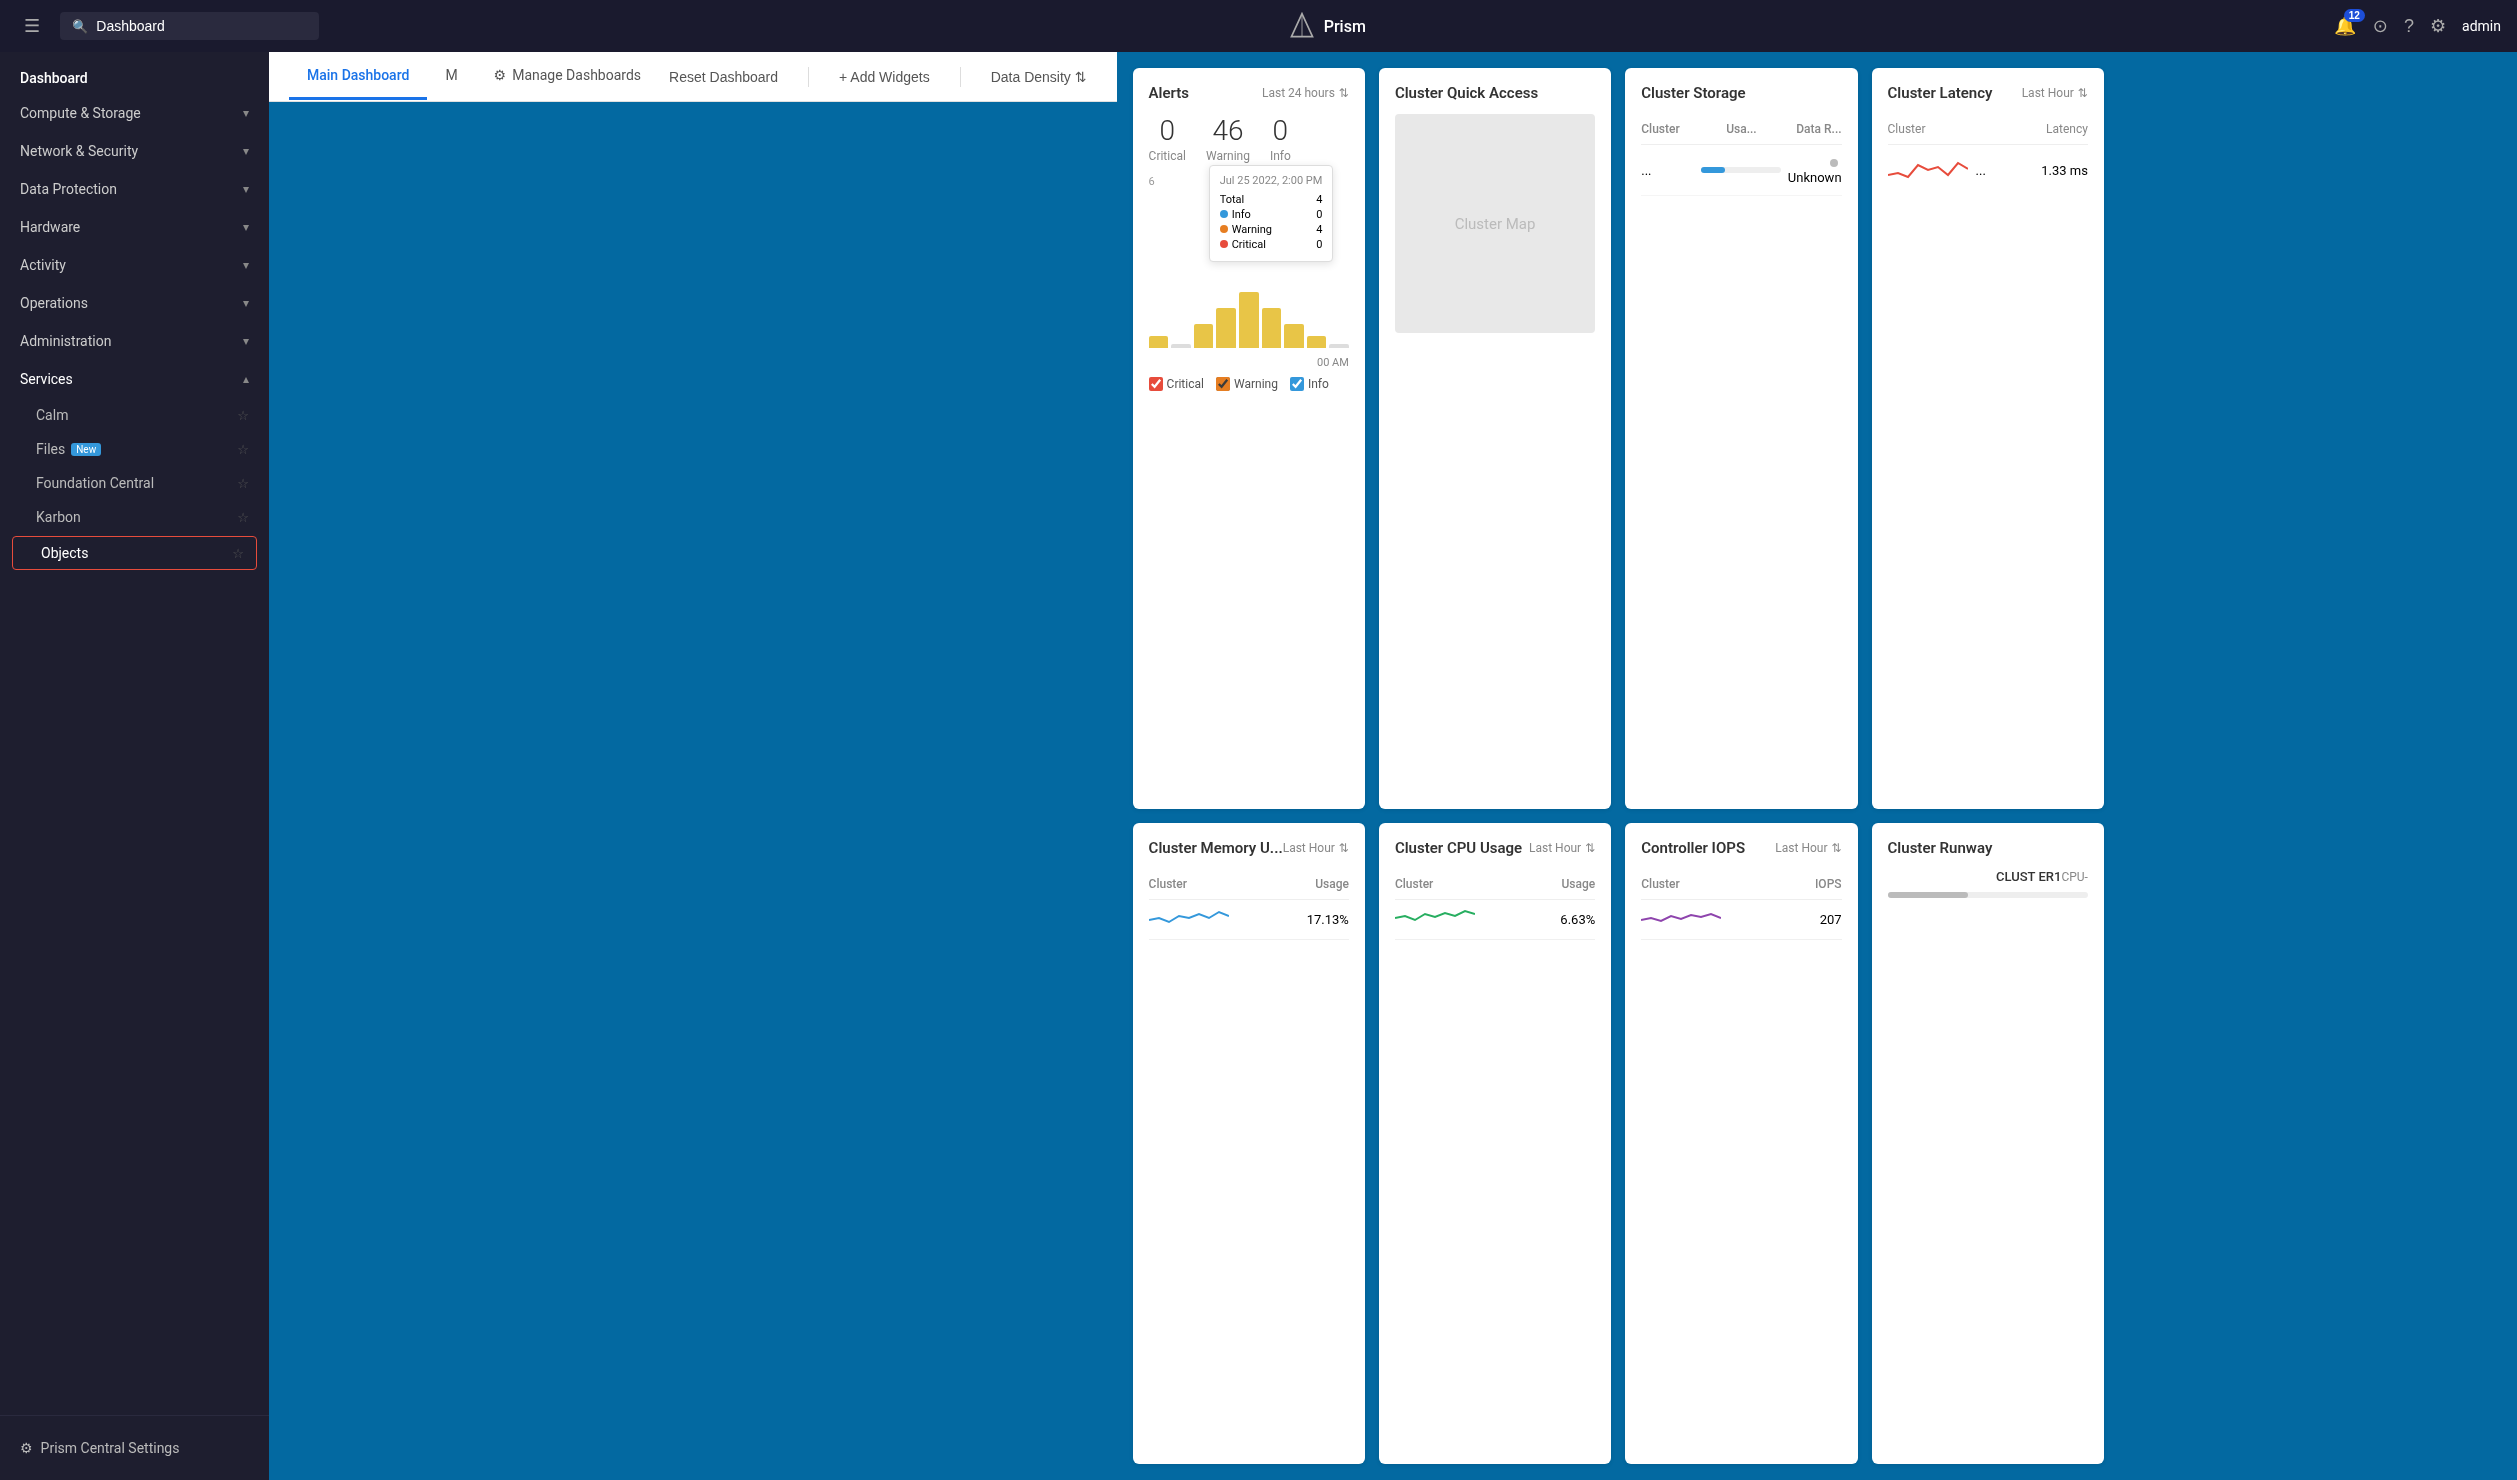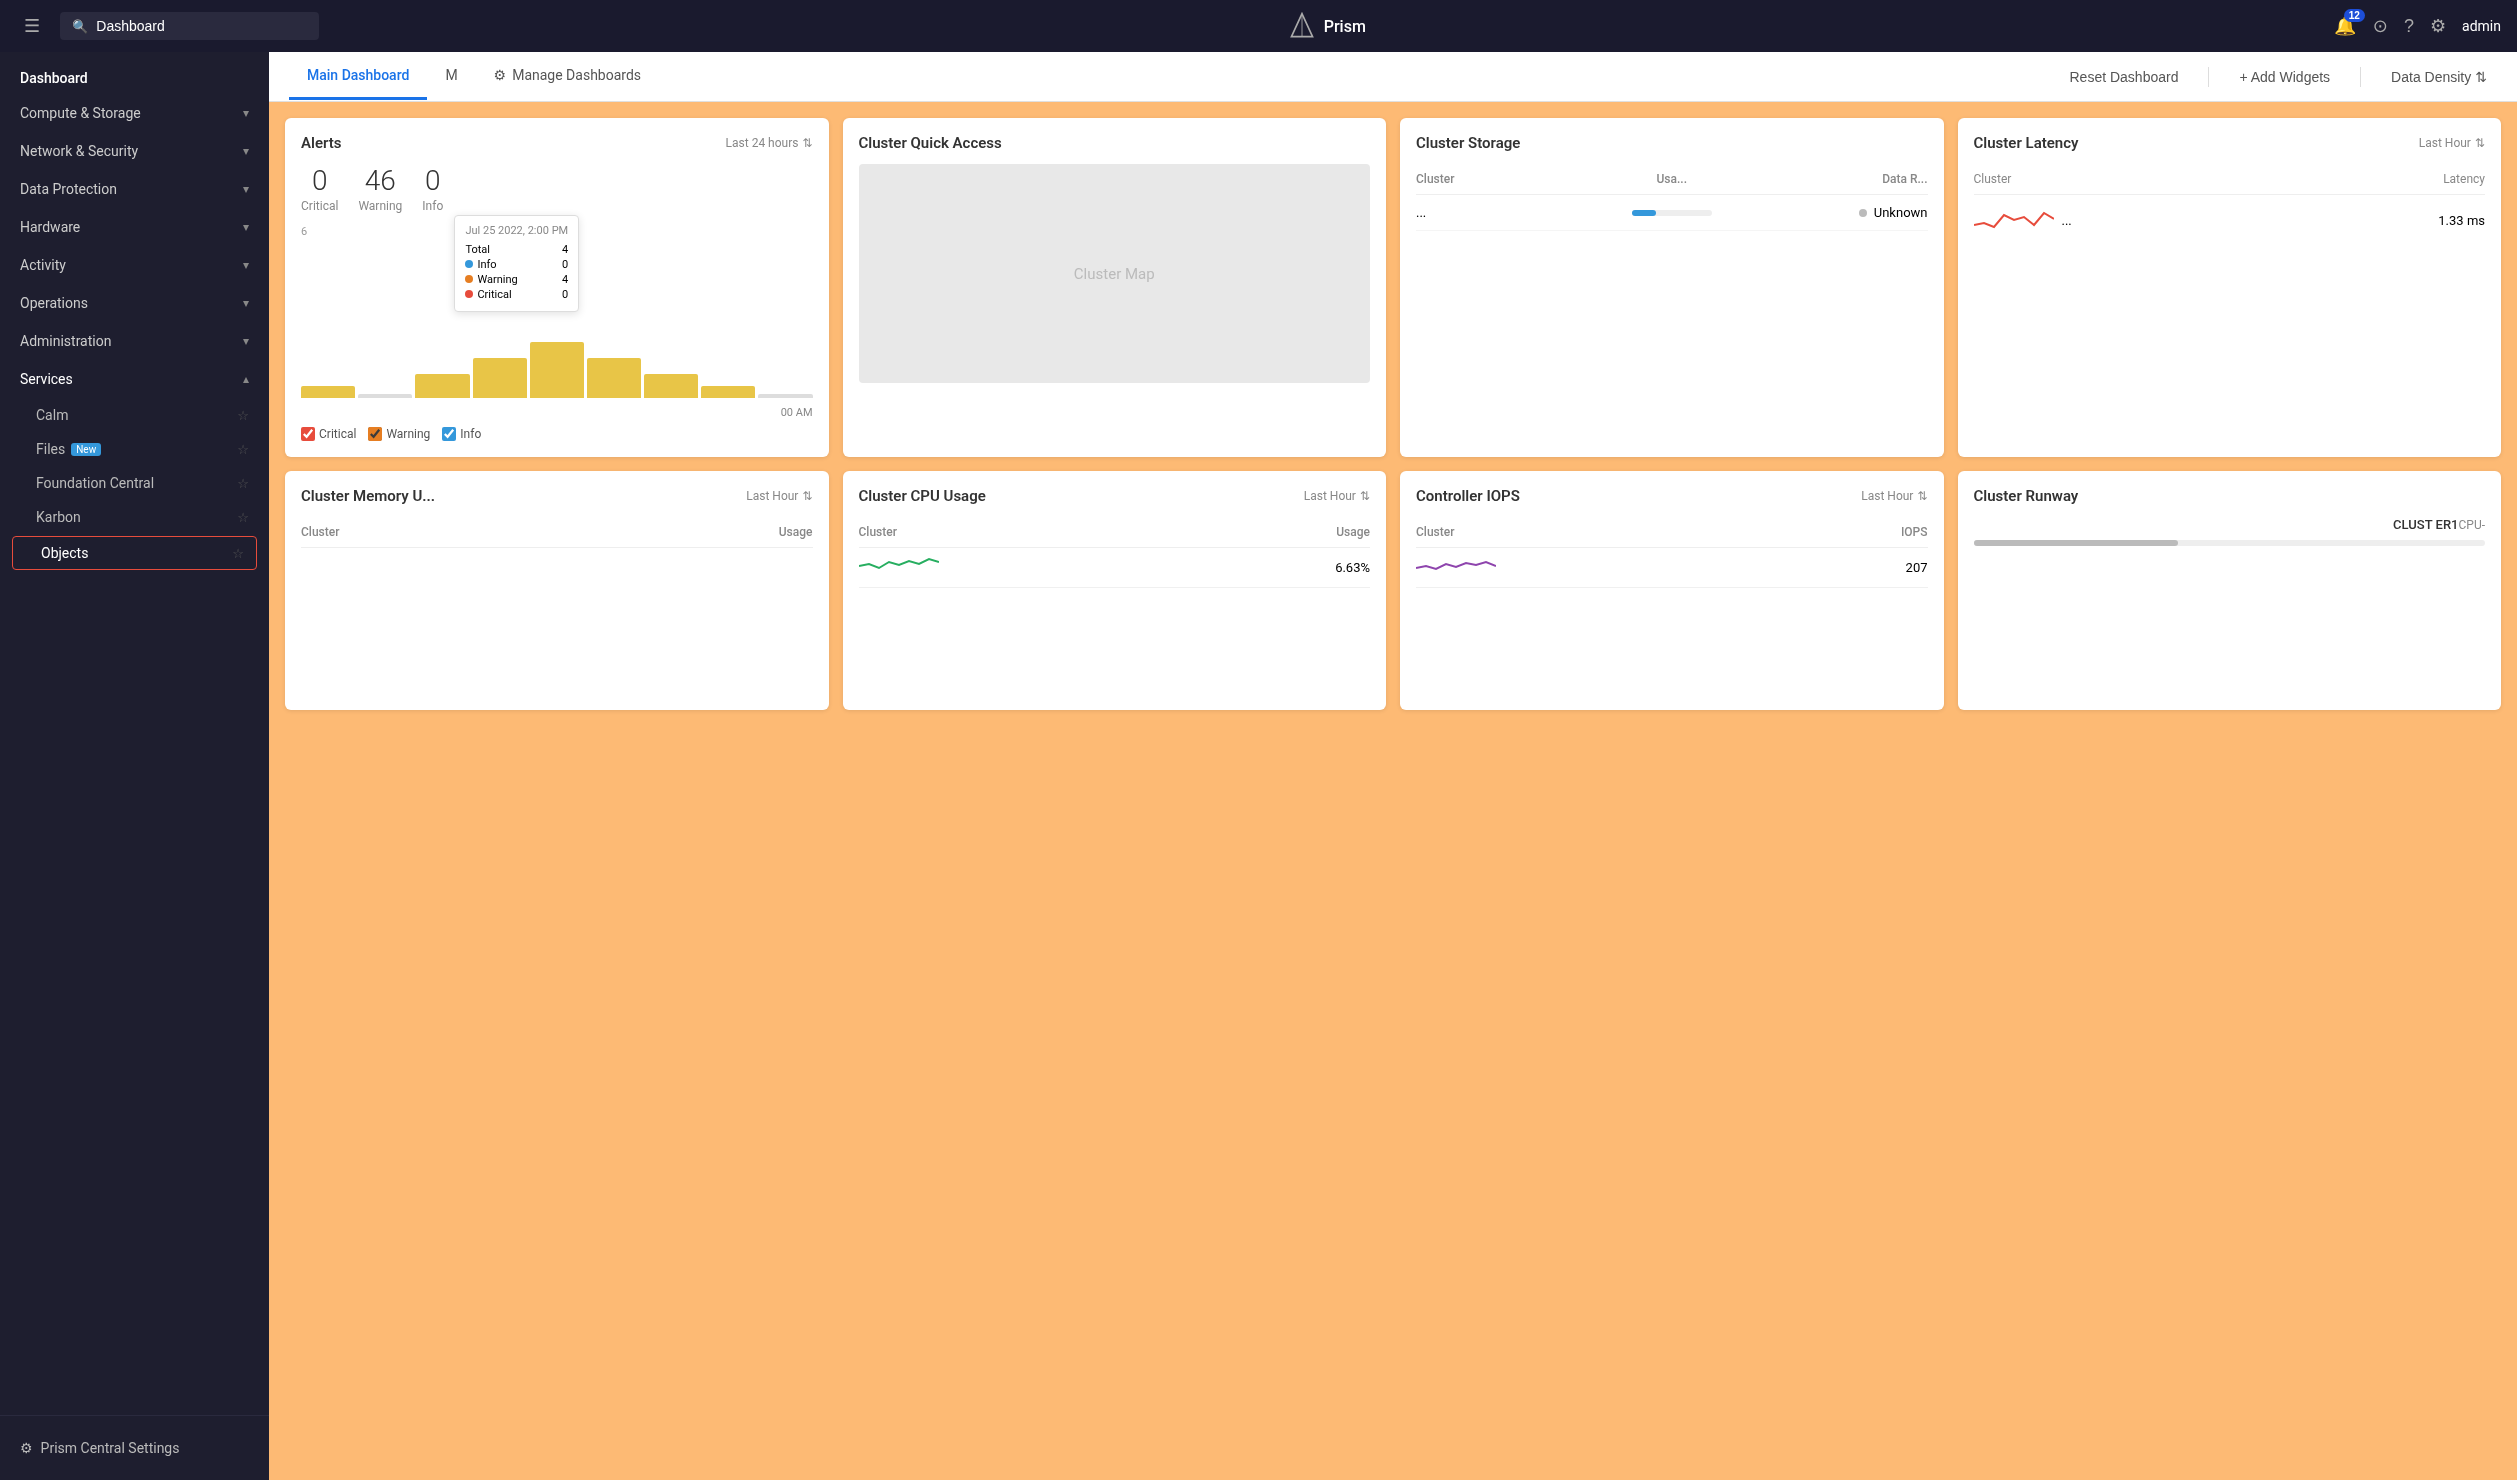--- a/index.html
+++ b/index.html
@@ -155,24 +155,24 @@
       gap: 8px;
       color: #bbb;
       font-size: 14px;
       cursor: pointer;
       padding: 8px 0;
     }
 
     
     .main-content {
       flex: 1;
-      background: #fdba74;
+      background: #0369a1;
       overflow-y: auto;
       display: flex;
-      flex-direction: column;
+      flex-direction: row;
     }
 
     
     .dashboard-tabs {
       background: #fff;
       border-bottom: 1px solid #e0e0e0;
       display: flex;
       align-items: center;
       padding: 0 20px;
       gap: 0;
@@ -709,20 +709,28 @@
           <span class="widget-title">Cluster Memory U...</span>
           <span class="widget-period">
             <span>Last Hour</span>
             <span>⇅</span>
           </span>
         </div>
         <div class="table-header">
           <span>Cluster</span>
           <span>Usage</span>
         </div>
+        <div class="memory-row">
+          <span>
+            <svg class="sparkline-blue" viewBox="0 0 80 20">
+              <polyline points="0,12 10,10 20,14 30,8 40,10 50,6 60,10 70,4 80,8" fill="none" stroke="#3498db" stroke-width="2"></polyline>
+            </svg>
+          </span>
+          <span>17.13%</span>
+        </div>
       </div>
 
       <div class="widget-card-bottom">
         <div class="widget-header">
           <span class="widget-title">Cluster CPU Usage</span>
           <span class="widget-period">
             <span>Last Hour</span>
             <span>⇅</span>
           </span>
         </div>

